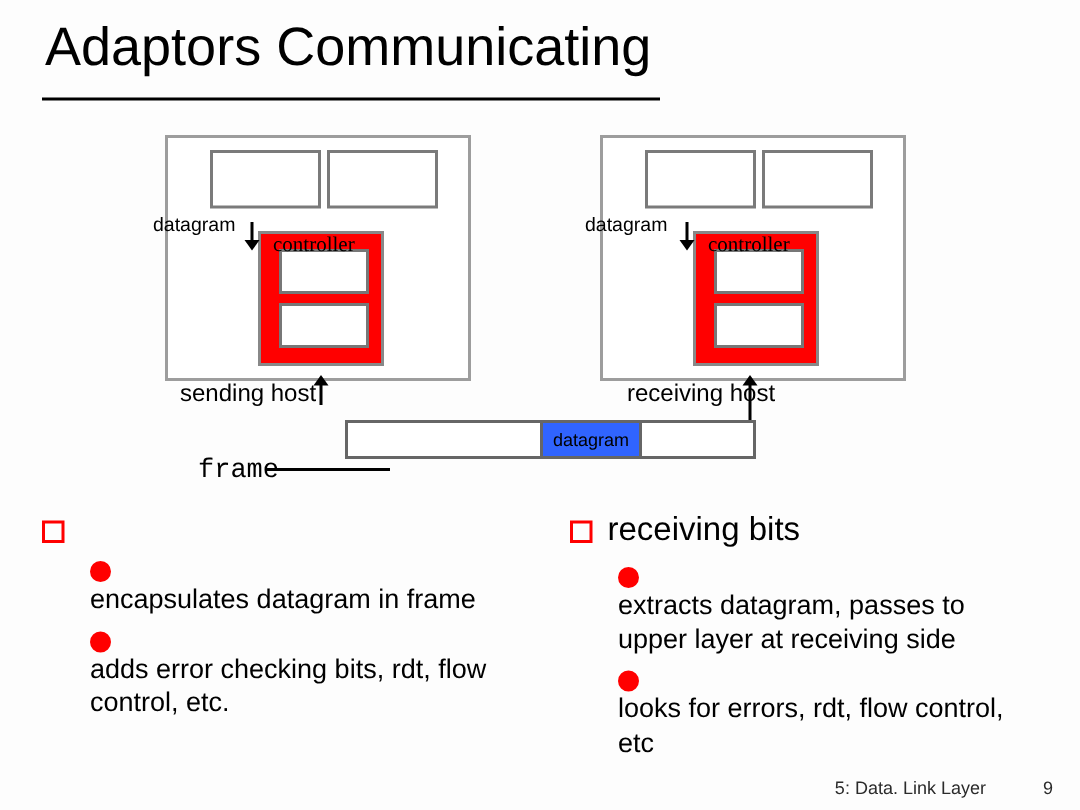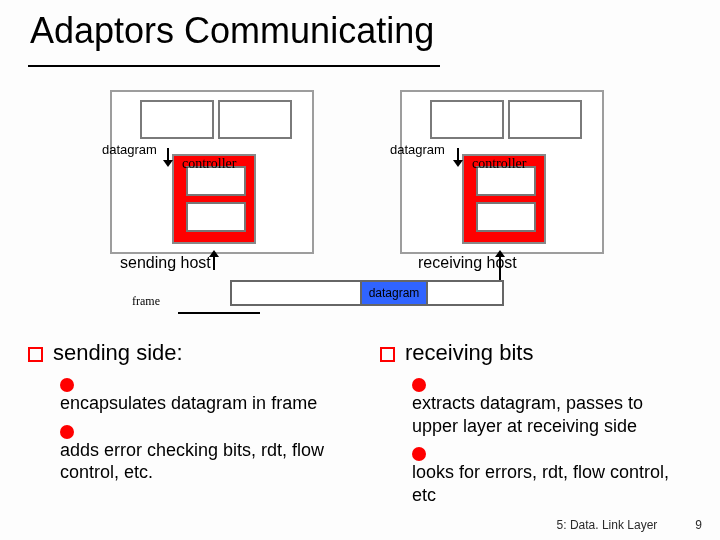--- a/index.html
+++ b/index.html
@@ -198,23 +198,23 @@
     position: absolute;
     left: 118px;
     top: 222px;
     width: 82px;
     height: 2px;
     background: #000;
   }
   .frameLabel {
     position: absolute;
     left: 72px;
-    top: 204px;
-    font-family: Liberation Serif, serif;
-    font-size: 12px;
+    top: 214px;
+    font-family: Liberation Mono, monospace;
+    font-size: 18px;
   }
   
   .cols {
     position: absolute;
     left: 28px;
     top: 340px;
     width: 664px;
     display: flex;
     gap: 40px;
   }
@@ -302,21 +302,20 @@
     <div class="frameRect"></div>
     <div class="frameDG">datagram</div>
     <div class="frameLine"></div>
     <div class="frameLabel">frame</div>
   </div>
 
   <div class="cols">
     <div class="col">
       <div class="lvl1">
         <span class="sq"></span>
-        <span>sending side:</span>
       </div>
       <div class="lvl2">
         <span class="circ"></span>
         <span>encapsulates datagram in frame</span>
       </div>
       <div class="lvl2">
         <span class="circ"></span>
         <span>adds error checking bits, rdt, flow control, etc.</span>
       </div>
     </div>

